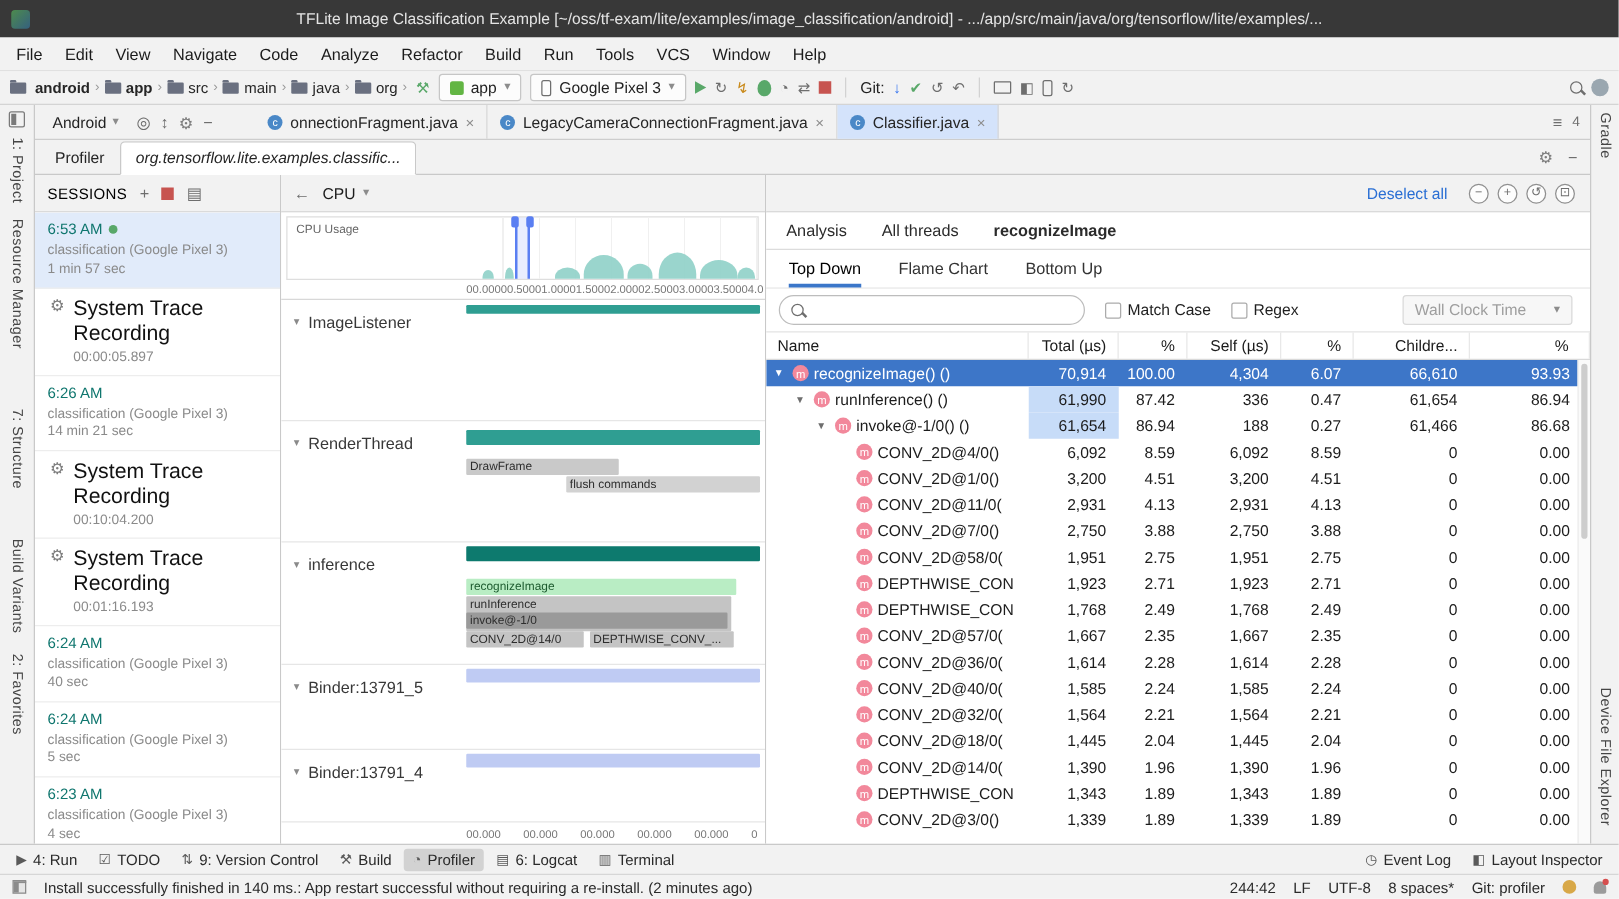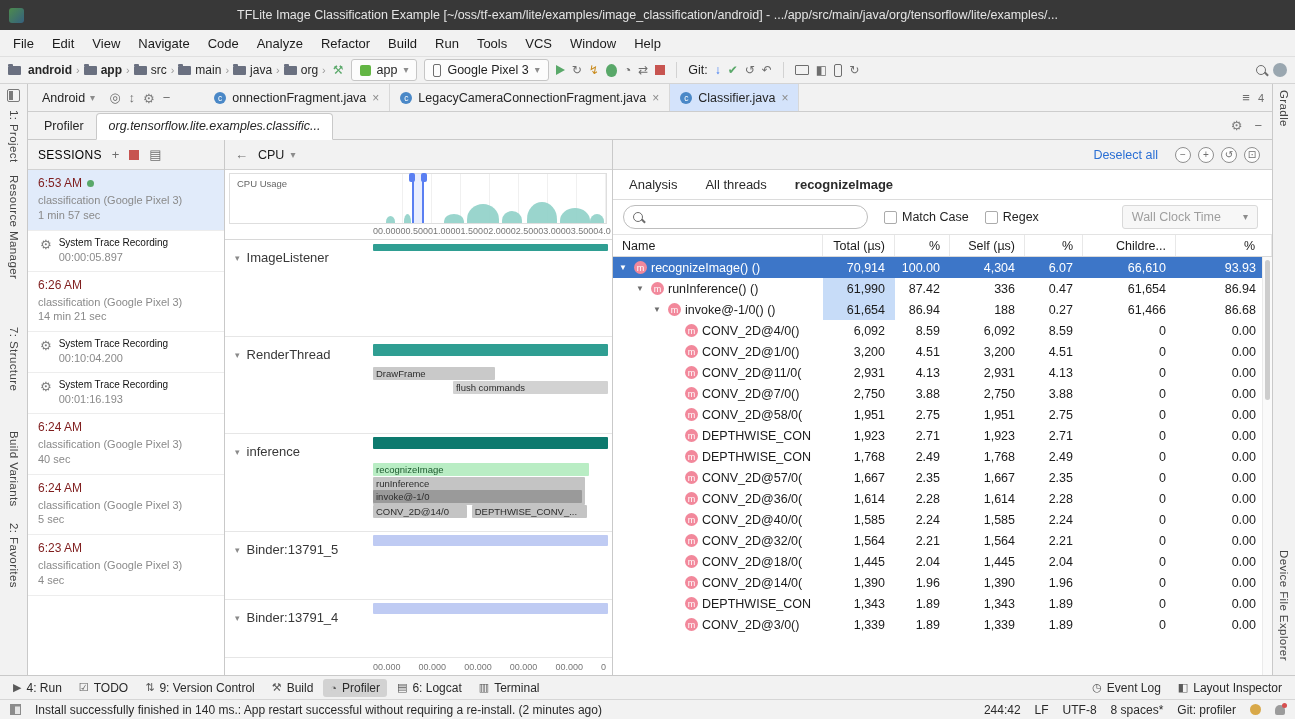--- a/index.html
+++ b/index.html
@@ -46,25 +46,25 @@
   .col { display:flex; flex-direction:column; }
   .col-header { height:30px; flex:0 0 30px; background:#f2f2f2; border-bottom:1px solid #d2d2d2; display:flex; align-items:center; gap:10px; padding:0 10px; }
   .sessions-col { width:197px; flex:0 0 197px; border-right:1px solid #c9c9c9; }
   .cpu-col { width:387px; flex:0 0 387px; }
   .analysis-col { flex:1; border-left:1px solid #c9c9c9; }
 
   .sess-title { font-size:12px; letter-spacing:.3px; color:#000; }
   .sess-list { flex:1; overflow:hidden; background:#fff; }
   .sess { padding:6px 10px 7px; border-bottom:1px solid #ededed; }
   .sess.selected { background:#e1ebfa; }
-  .sess-time { font-size:12px; color:#7f1d1d; display:flex; align-items:center; gap:5px; margin-bottom:3px; }
+  .sess-time { font-size:12px; color:#0f766e; display:flex; align-items:center; gap:5px; margin-bottom:3px; }
   .livedot { width:7px; height:7px; border-radius:50%; background:#59a869; }
   .sess-sub { font-size:11px; color:#8a8a8a; line-height:1.35; }
   .rec { display:flex; gap:7px; padding:6px 8px 6px 12px; border-bottom:1px solid #ededed; align-items:flex-start; }
-  .rec-title { font-size:10px; color:#111; margin-bottom:2px; }
+  .rec-title { font-size:17px; color:#111; margin-bottom:2px; }
 
   .cpu-combo { display:flex; align-items:center; gap:6px; font-size:12.5px; color:#1b1b1b; }
 
   .chart { position:relative; height:70px; flex:0 0 70px; border-bottom:1px solid #d8d8d8; background:#fff; }
   .chartbox { position:absolute; left:4px; right:5px; top:3px; bottom:15px; border:1px solid #dedede; background:#fff; }
   .cpu-usage { position:absolute; left:7px; top:4px; font-size:9.5px; color:#666; }
   .wavewrap { position:absolute; left:144px; right:0; top:0; bottom:0; background:repeating-linear-gradient(to right, transparent 0 28px, #f0f0f0 28px 29px); }
   .blob { position:absolute; bottom:0; background:#8fd0c8; border-radius:60% 60% 0 0 / 100% 100% 0 0; opacity:.9; }
   .sel-range { position:absolute; top:0; bottom:0; background:rgba(86,125,245,.13); border-left:2px solid #5a7ff2; border-right:2px solid #5a7ff2; }
   .sel-range::before, .sel-range::after { content:''; position:absolute; top:-1px; width:6px; height:9px; background:#5a7ff2; border-radius:2px; }
@@ -440,20 +440,25 @@
       <span class="circ">−</span>
       <span class="circ">+</span>
       <span class="circ">↺</span>
       <span class="circ">⊡</span>
     </div>
     <div class="antabs" id="antabs">
         <span class="antab">Analysis</span>
         <span class="antab">All threads</span>
         <span class="antab active">recognizeImage</span>
       </div>
+    <div class="subtabs" id="subtabs">
+        <span class="subtab active">Top Down</span>
+        <span class="subtab">Flame Chart</span>
+        <span class="subtab">Bottom Up</span>
+      </div>
     <div class="searchrow">
       <div class="searchbox">
         <span class="i-mag"></span>
         <input style="">
       </div>
       <label class="cb-label">
         <span class="cb"></span>
         <span>Match Case</span>
       </label>
       <label class="cb-label">

